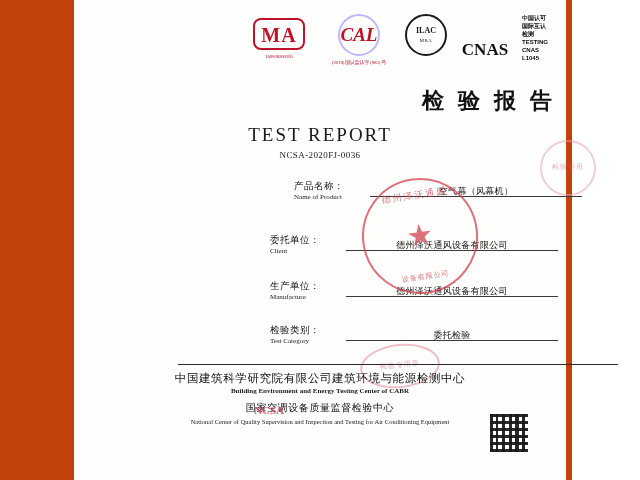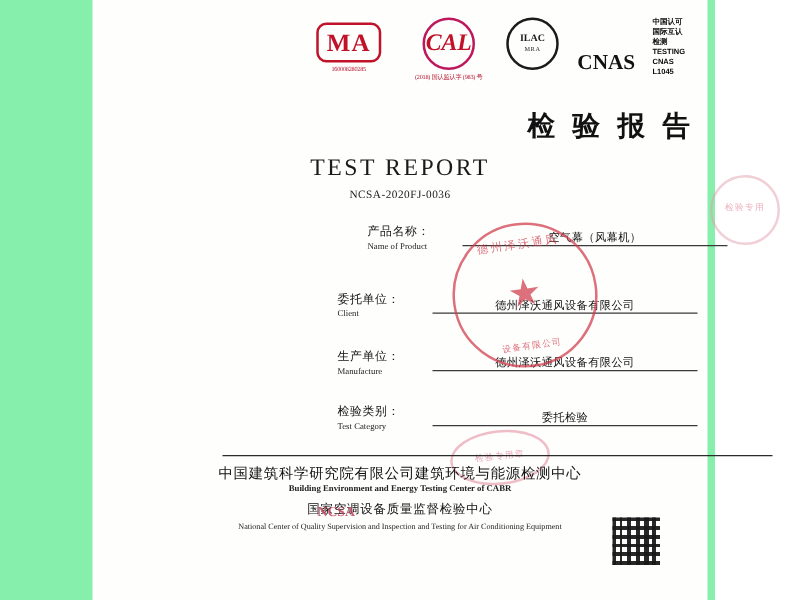--- a/index.html
+++ b/index.html
@@ -10,21 +10,21 @@
   body {
     width: 640px;
     height: 480px;
     overflow: hidden;
     font-family: "Liberation Serif", serif;
   }
   .page {
     position: relative;
     width: 572px;
     height: 480px;
-    background: #86efac;
+    background: #c2410c;
   }
   .sheet {
     position: absolute;
     left: 74px;
     top: 0px;
     width: 492px;
     height: 480px;
     background: #fefefd;
   }
 
@@ -70,21 +70,21 @@
     font-size: 20px;
     line-height: 30px;
     letter-spacing: 1px;
     box-sizing: border-box;
   }
   .logo-ma .caption { color: #b3122a; font-size: 5px; margin-top: 3px; }
 
   
   .logo-cal { left: 80px; width: 74px; }
   .cal-ring {
-    border: 2px solid #be185d;
+    border: 2px solid #c4b5fd;
     color: #c0132a;
     font-weight: bold;
     font-size: 19px;
     line-height: 38px;
     font-style: italic;
     font-family: "Liberation Serif", serif;
   }
   .logo-cal .caption { color: #b3122a; font-size: 5px; margin-top: 3px; }
 
   
@@ -304,33 +304,33 @@
     color: #d8607a;
     font-size: 7px;
     text-align: center;
     line-height: 38px;
     letter-spacing: 1px;
     font-family: "DejaVu Sans", sans-serif;
   }
 
   .seal-edge {
     position: absolute;
-    left: 494px;
+    left: 466px;
     top: 140px;
     width: 52px;
     height: 52px;
     border-radius: 50%;
     border: 2px solid #e3a0ae;
     opacity: 0.5;
     color: #d8607a;
     font-size: 7px;
     text-align: center;
     line-height: 50px;
     letter-spacing: 1px;
-    font-family: Liberation Mono, monospace;
+    font-family: Liberation Serif, serif;
   }
 
   
   .ncsa-mark {
     position: absolute;
     left: 180px;
     top: 404px;
     color: #c3455c;
     font-size: 11px;
     font-family: "Liberation Serif", serif;

